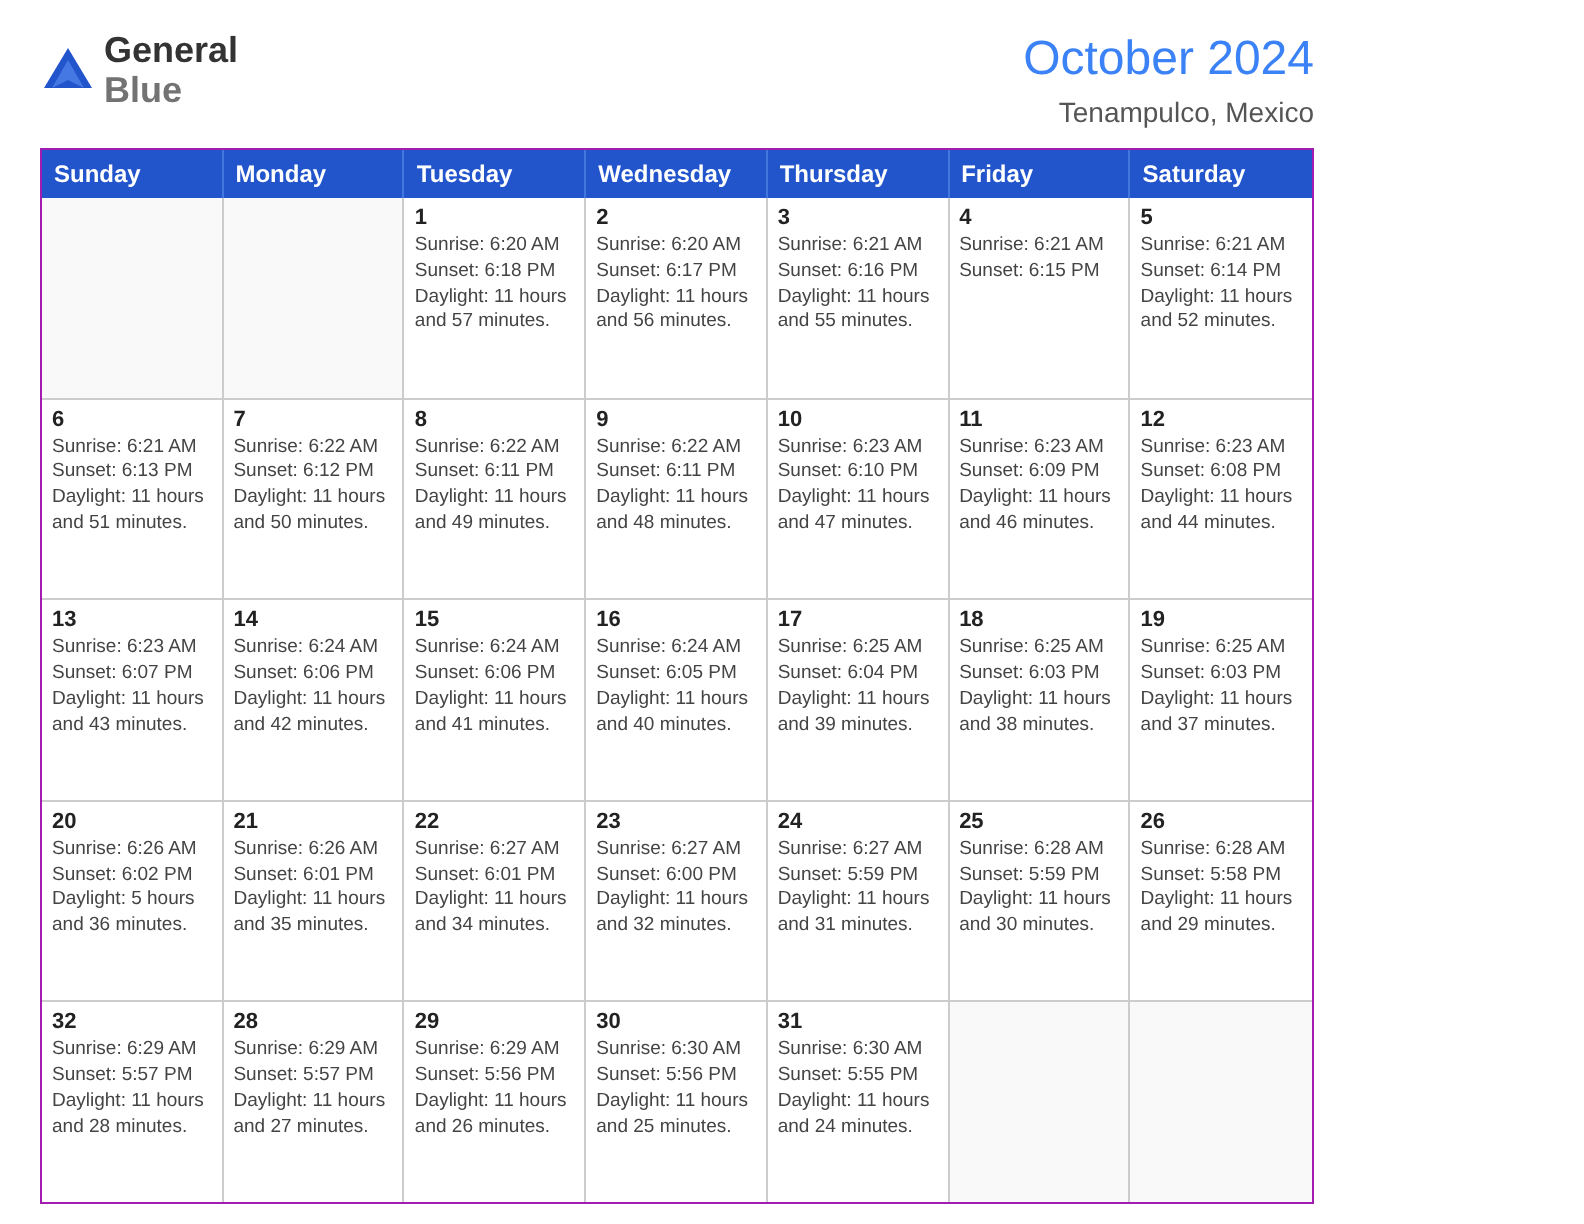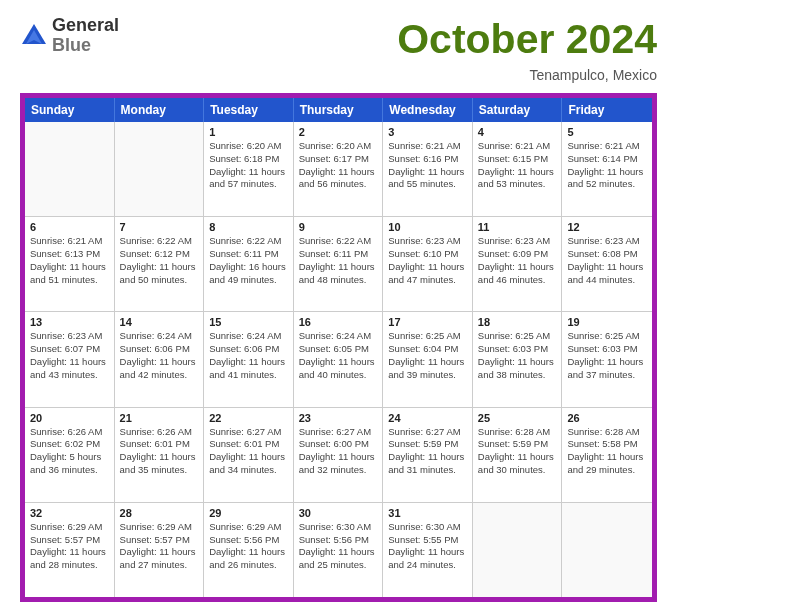--- a/index.html
+++ b/index.html
@@ -44,34 +44,34 @@
       color: #737373;
     }
     .logo-icon {
       width: 28px;
       height: 28px;
     }
     .title-block {
       text-align: right;
     }
     .month-title {
-      font-size: 41px;
-      font-weight: bold;
-      color: #4d7c0f;
+      font-size: 24px;
+      font-weight: normal;
+      color: #3b82f6;
     }
     .location {
       font-size: 14px;
       color: #555;
       margin-top: 4px;
     }
     .calendar {
       flex: 1;
       display: flex;
       flex-direction: column;
-      border: 5px solid #a21caf;
+      border: 1px solid #a21caf;
     }
     .cal-header {
       display: grid;
       grid-template-columns: repeat(7, 1fr);
       background: #2255cc;
     }
     .cal-header-cell {
       color: #fff;
       font-size: 12px;
       font-weight: bold;
@@ -132,24 +132,24 @@
       <div class="month-title">October 2024</div>
       <div class="location">Tenampulco, Mexico</div>
     </div>
   </div>
 
   <div class="calendar">
     <div class="cal-header">
     <div class="cal-header-cell">Sunday</div>
         <div class="cal-header-cell">Monday</div>
         <div class="cal-header-cell">Tuesday</div>
+        <div class="cal-header-cell">Wednesday</div>
         <div class="cal-header-cell">Thursday</div>
-        <div class="cal-header-cell">Wednesday</div>
+        <div class="cal-header-cell">Friday</div>
         <div class="cal-header-cell">Saturday</div>
-        <div class="cal-header-cell">Friday</div>
       </div>
     <div class="cal-body">
     <div class="cal-row">
           <div class="cal-cell empty"></div>
           <div class="cal-cell empty"></div>
           <div class="cal-cell">
             <div class="day-num">1</div>
             <div class="cell-line">Sunrise: 6:20 AM</div>
             <div class="cell-line">Sunset: 6:18 PM</div>
             <div class="cell-line">Daylight: 11 hours and 57 minutes.</div>
@@ -163,21 +163,20 @@
           <div class="cal-cell">
             <div class="day-num">3</div>
             <div class="cell-line">Sunrise: 6:21 AM</div>
             <div class="cell-line">Sunset: 6:16 PM</div>
             <div class="cell-line">Daylight: 11 hours and 55 minutes.</div>
           </div>
           <div class="cal-cell">
             <div class="day-num">4</div>
             <div class="cell-line">Sunrise: 6:21 AM</div>
             <div class="cell-line">Sunset: 6:15 PM</div>
-            <div class="cell-line">Daylight: 11 hours and 53 minutes.</div>
           </div>
           <div class="cal-cell">
             <div class="day-num">5</div>
             <div class="cell-line">Sunrise: 6:21 AM</div>
             <div class="cell-line">Sunset: 6:14 PM</div>
             <div class="cell-line">Daylight: 11 hours and 52 minutes.</div>
           </div>
         </div>
         <div class="cal-row">
           <div class="cal-cell">
@@ -189,21 +188,21 @@
           <div class="cal-cell">
             <div class="day-num">7</div>
             <div class="cell-line">Sunrise: 6:22 AM</div>
             <div class="cell-line">Sunset: 6:12 PM</div>
             <div class="cell-line">Daylight: 11 hours and 50 minutes.</div>
           </div>
           <div class="cal-cell">
             <div class="day-num">8</div>
             <div class="cell-line">Sunrise: 6:22 AM</div>
             <div class="cell-line">Sunset: 6:11 PM</div>
-            <div class="cell-line">Daylight: 16 hours and 49 minutes.</div>
+            <div class="cell-line">Daylight: 11 hours and 49 minutes.</div>
           </div>
           <div class="cal-cell">
             <div class="day-num">9</div>
             <div class="cell-line">Sunrise: 6:22 AM</div>
             <div class="cell-line">Sunset: 6:11 PM</div>
             <div class="cell-line">Daylight: 11 hours and 48 minutes.</div>
           </div>
           <div class="cal-cell">
             <div class="day-num">10</div>
             <div class="cell-line">Sunrise: 6:23 AM</div>

